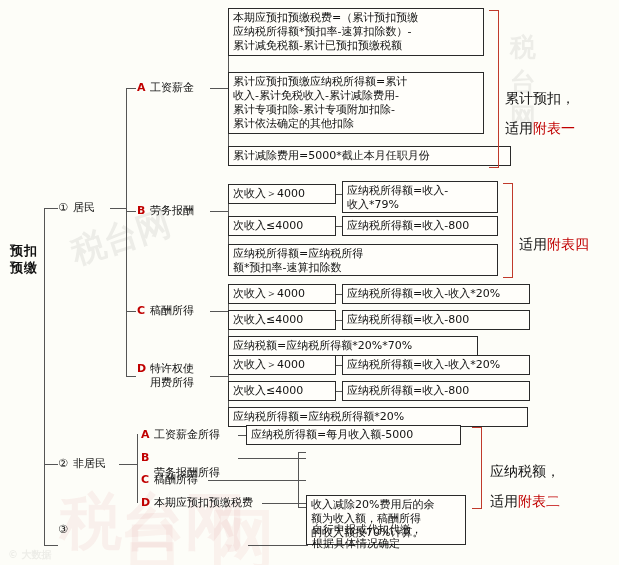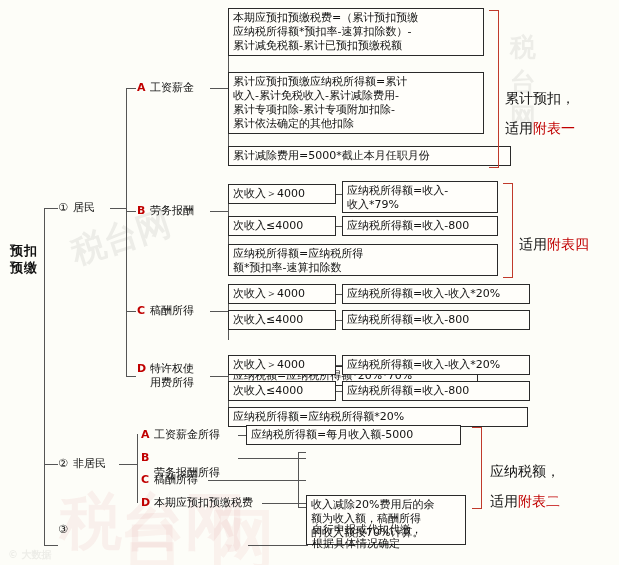--- a/index.html
+++ b/index.html
@@ -159,21 +159,21 @@
   <div class="vline" style="left:228px;top:290px;height:50px;"></div>
 
   <div class="box" style="left:228px;top:284px;width:108px;height:20px;">次收入＞4000</div>
   <div class="box" style="left:342px;top:284px;width:188px;height:20px;">应纳税所得额=收入-收入*20%</div>
   <div class="hline" style="left:336px;top:294px;width:6px;"></div>
 
   <div class="box" style="left:228px;top:310px;width:108px;height:20px;">次收入≤4000</div>
   <div class="box" style="left:342px;top:310px;width:188px;height:20px;">应纳税所得额=收入-800</div>
   <div class="hline" style="left:336px;top:320px;width:6px;"></div>
 
-  <div class="box" style="left:228px;top:336px;width:250px;height:20px;margin-top:30px;">应纳税额=应纳税所得额*20%*70%</div>
+  <div class="box" style="left:228px;top:336px;width:250px;height:20px;">应纳税额=应纳税所得额*20%*70%</div>
 
   <div class="hline" style="left:126px;top:376px;width:10px;"></div>
   <div class="letter" style="left:137px;top:362px;">D</div>
   <div class="plain" style="left:150px;top:362px;">特许权使
 用费所得</div>
   <div class="hline" style="left:210px;top:376px;width:18px;"></div>
   <div class="vline" style="left:228px;top:362px;height:48px;"></div>
 
   <div class="box" style="left:228px;top:355px;width:108px;height:20px;">次收入＞4000</div>
   <div class="box" style="left:342px;top:355px;width:188px;height:20px;">应纳税所得额=收入-收入*20%</div>

